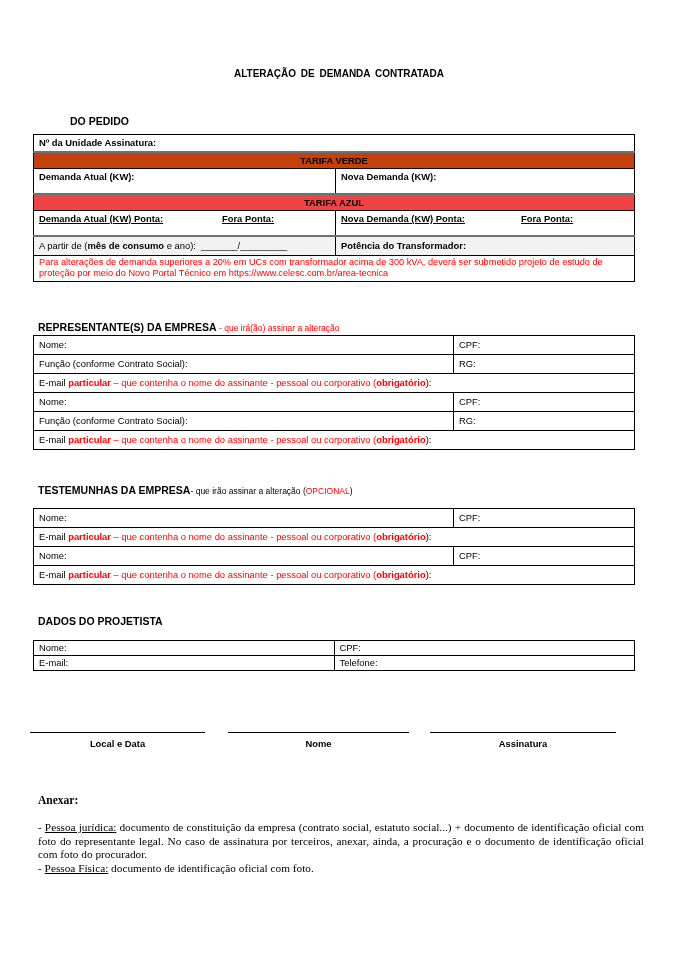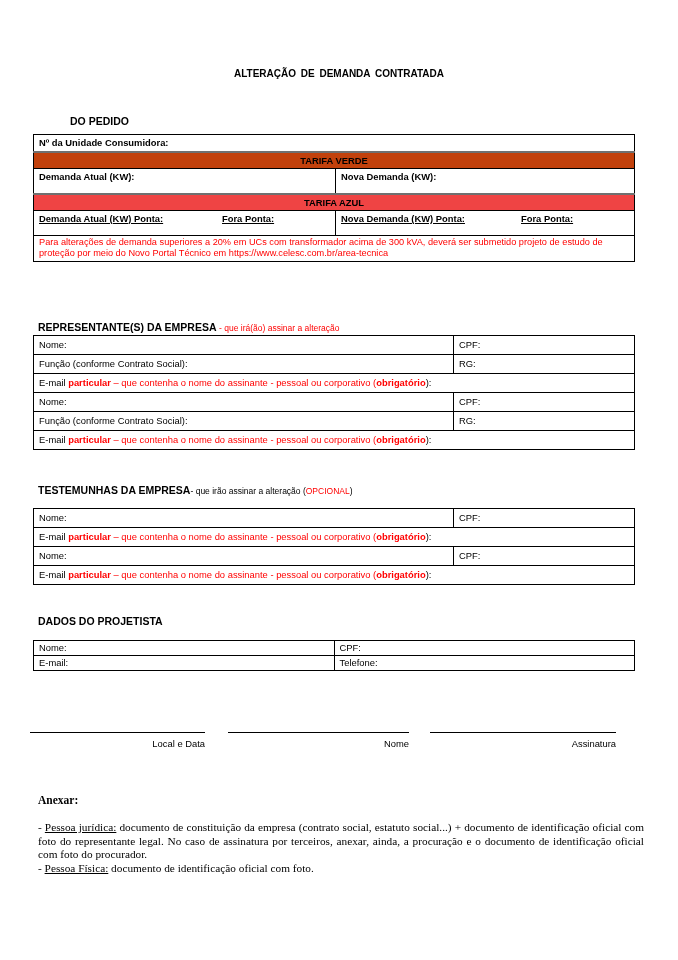--- a/index.html
+++ b/index.html
@@ -33,37 +33,37 @@
   #rep td, #test td { height: 18px; line-height: 18px; font-size: 9.4px; }
   #rep td.side, #test td.side { width: 170px; }
   #rep tr.em td, #test tr.em td { border-top: 1px solid #000; margin-top: 36px; }
   #test { top: 508px; }
 
   
   #proj { top: 640px; }
   #proj td { height: 14px; line-height: 14px; font-size: 9.4px; width: 50%; }
 
   .sigline { position: absolute; top: 732px; border-top: 1px solid #000; height: 0; }
-  .siglabel { position: absolute; top: 738px; font-size: 9.4px; text-align: right; }
+  .siglabel { position: absolute; top: 738px; font-size: 9.4px; text-align: center; font-weight: bold; }
 
   .anexar-title { left: 38px; top: 794px; font-family: "Liberation Serif", serif; font-weight: bold; font-size: 11.5px; }
   .anexar-body { left: 38px; top: 821px; width: 606px; font-family: "Liberation Serif", serif; font-size: 11.3px; line-height: 13.7px; text-align: justify; }
   .u { text-decoration: underline; }
 </style>
 </head>
 <body>
 
 <div class="abs title">ALTERAÇÃO DE DEMANDA CONTRATADA</div>
 
 <div class="abs section-title" style="top:115px;padding-left:32px;">DO PEDIDO</div>
 
 <table class="form" id="pedido">
   <tbody>
       <tr class="h18">
-    <td colspan="2" class="bold">Nº da Unidade Consumidora:</td>
+    <td colspan="2" class="bold">Nº da Unidade Assinatura:</td>
   </tr>
   <tr class="band green">
     <td colspan="2">TARIFA VERDE</td>
   </tr>
   <tr class="tall">
     <td style="width:291px;" class="bold">Demanda Atual (KW):</td>
     <td class="bold">Nova Demanda (KW):</td>
   </tr>
   <tr class="band blue">
     <td colspan="2">TARIFA AZUL</td>
@@ -74,20 +74,26 @@
         <span class="l" style="width:183px;">Demanda Atual (KW) Ponta:</span>
         <span>Fora Ponta:</span>
       </div>
     </td>
     <td class="bold">
       <div class="split">
         <span class="l" style="width:180px;">Nova Demanda (KW) Ponta:</span>
         <span>Fora Ponta:</span>
       </div>
     </td>
+  </tr>
+  <tr class="gray">
+    <td>
+      <span>A partir de (</span><b>mês de consumo</b><span> e ano):</span>&nbsp;&nbsp;<span>_______/_________</span>
+    </td>
+    <td class="bold">Potência do Transformador:</td>
   </tr>
   <tr class="note">
     <td colspan="2">Para alterações de demanda superiores a 20% em UCs com transformador acima de 300 kVA, deverá ser submetido projeto de estudo de proteção por meio do Novo Portal Técnico em https://www.celesc.com.br/area-tecnica</td>
   </tr>
 </tbody>
   </table>
 
 <div class="abs section-title" style="top:321px;">
   <span>REPRESENTANTE(S)  DA EMPRESA</span>
   <span class="sub red">- que irá(ão) assinar a alteração</span>

